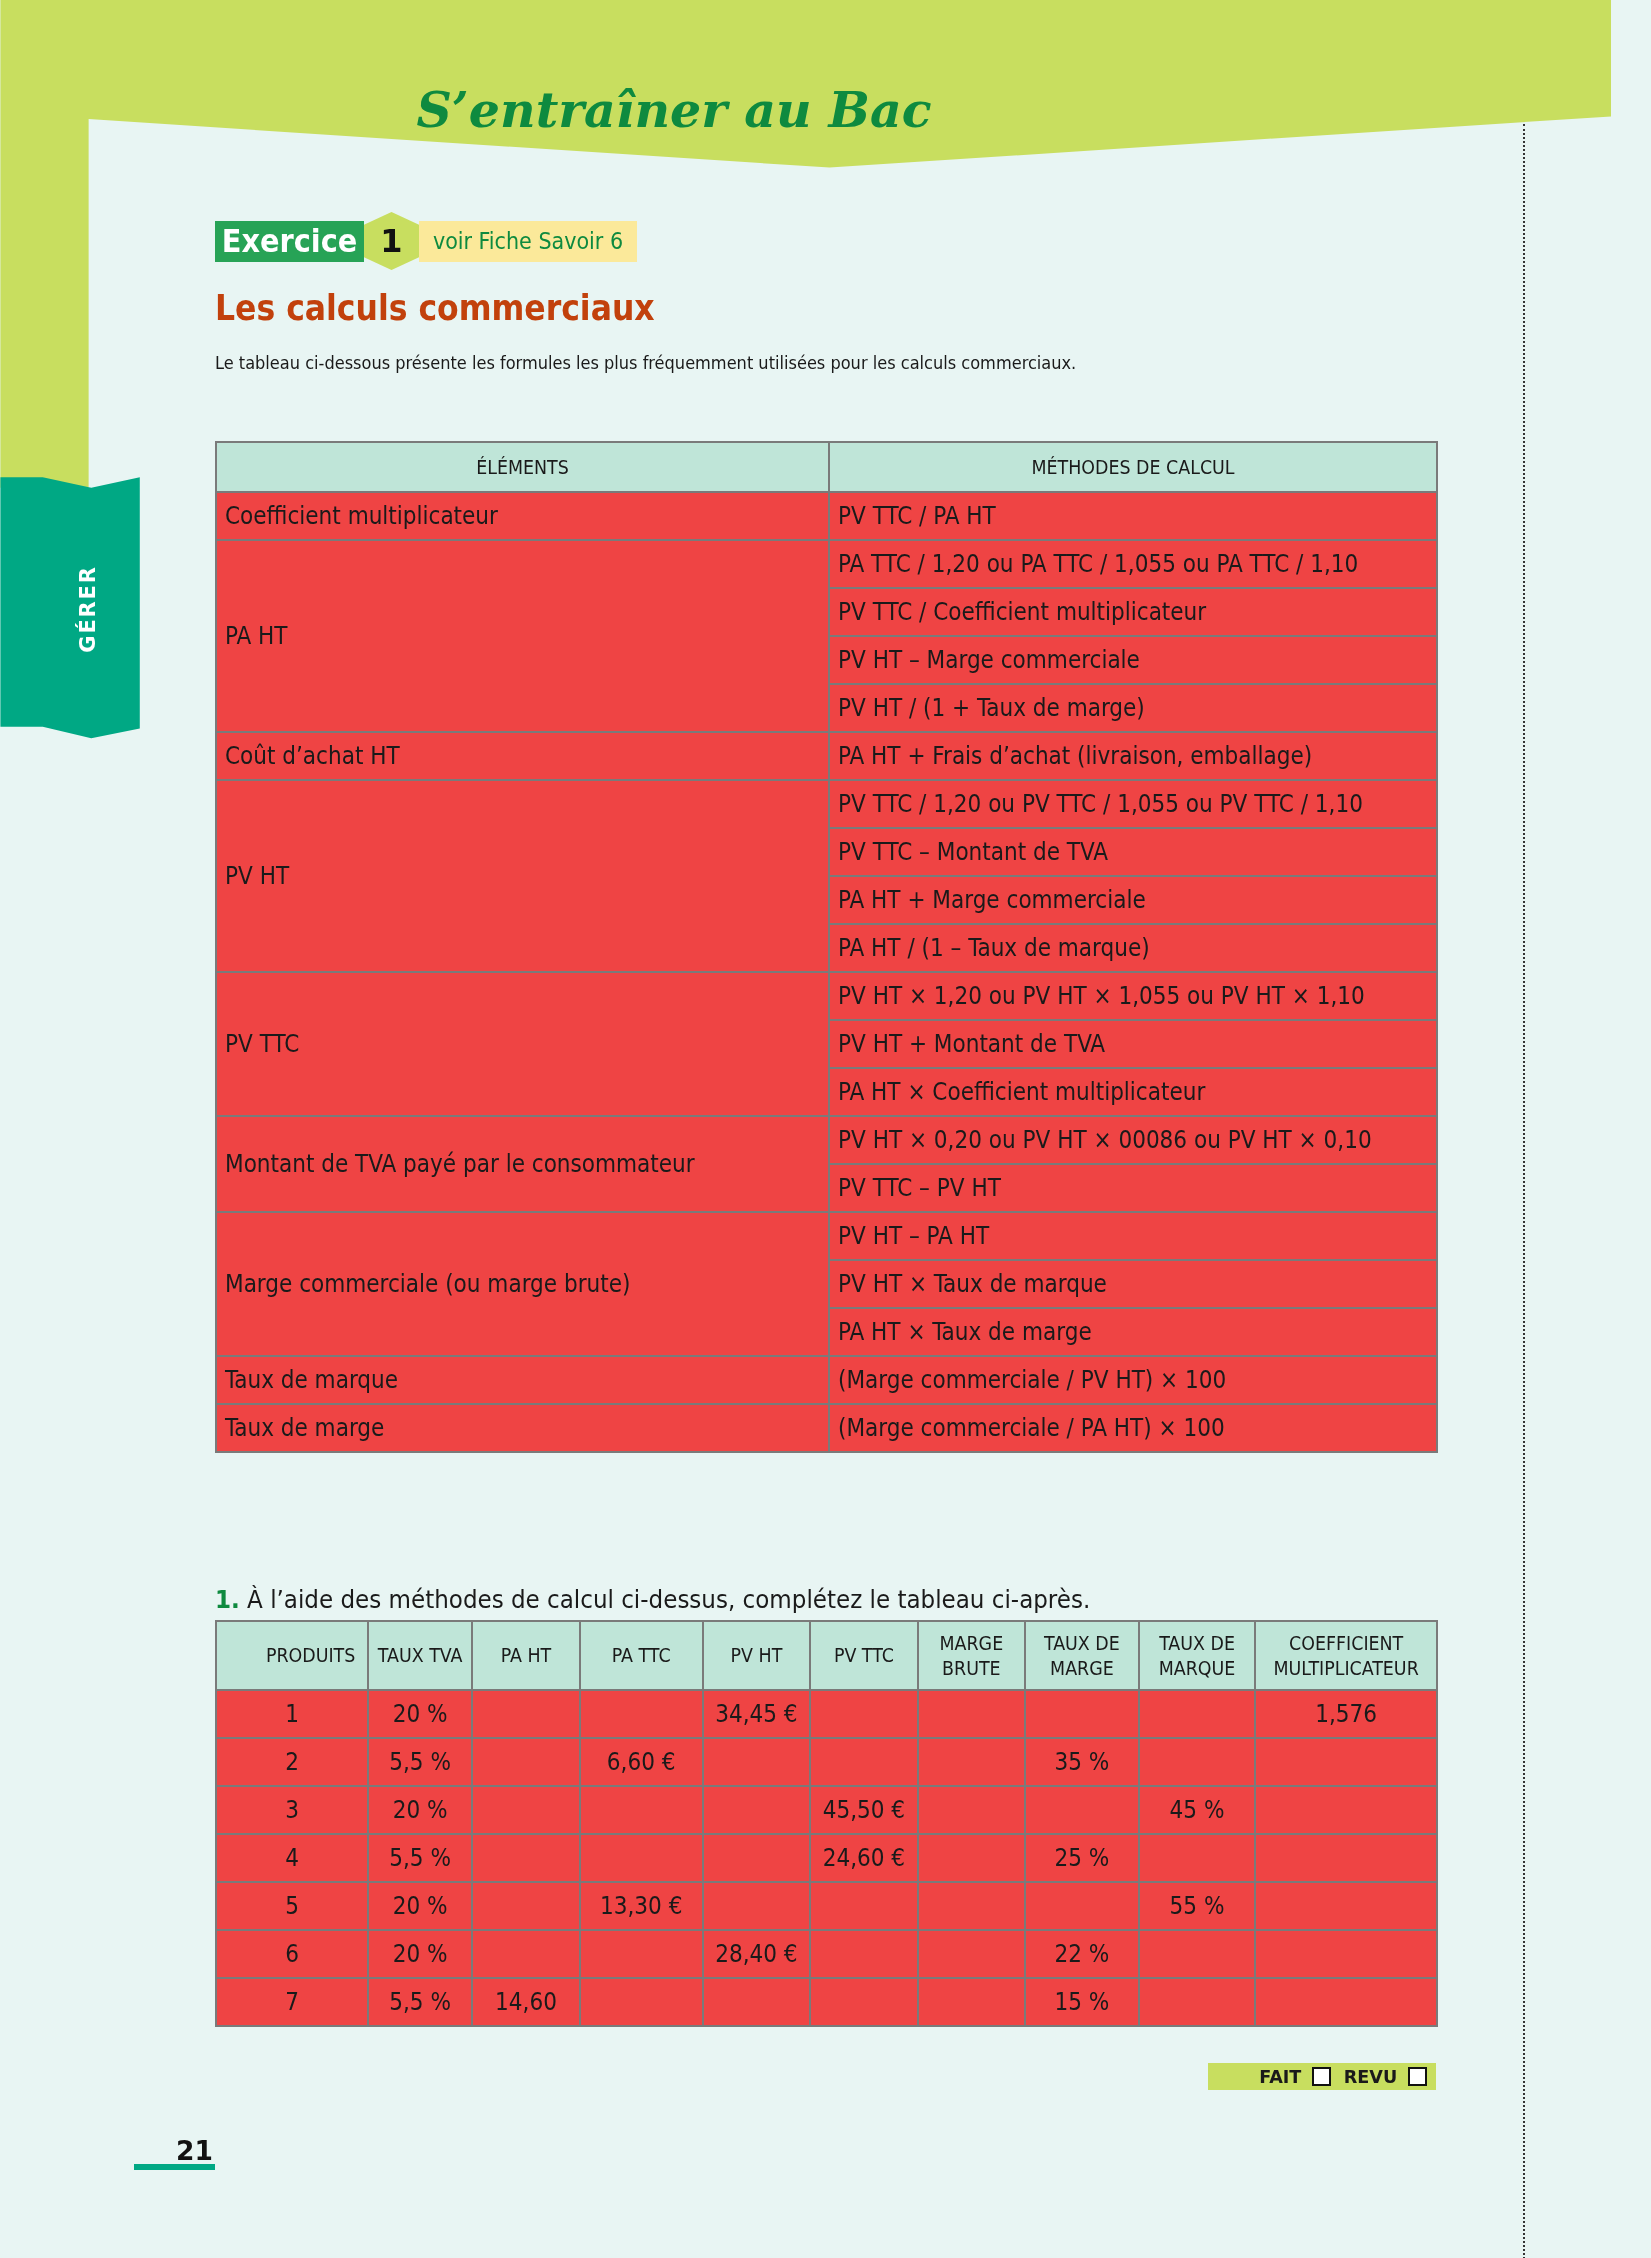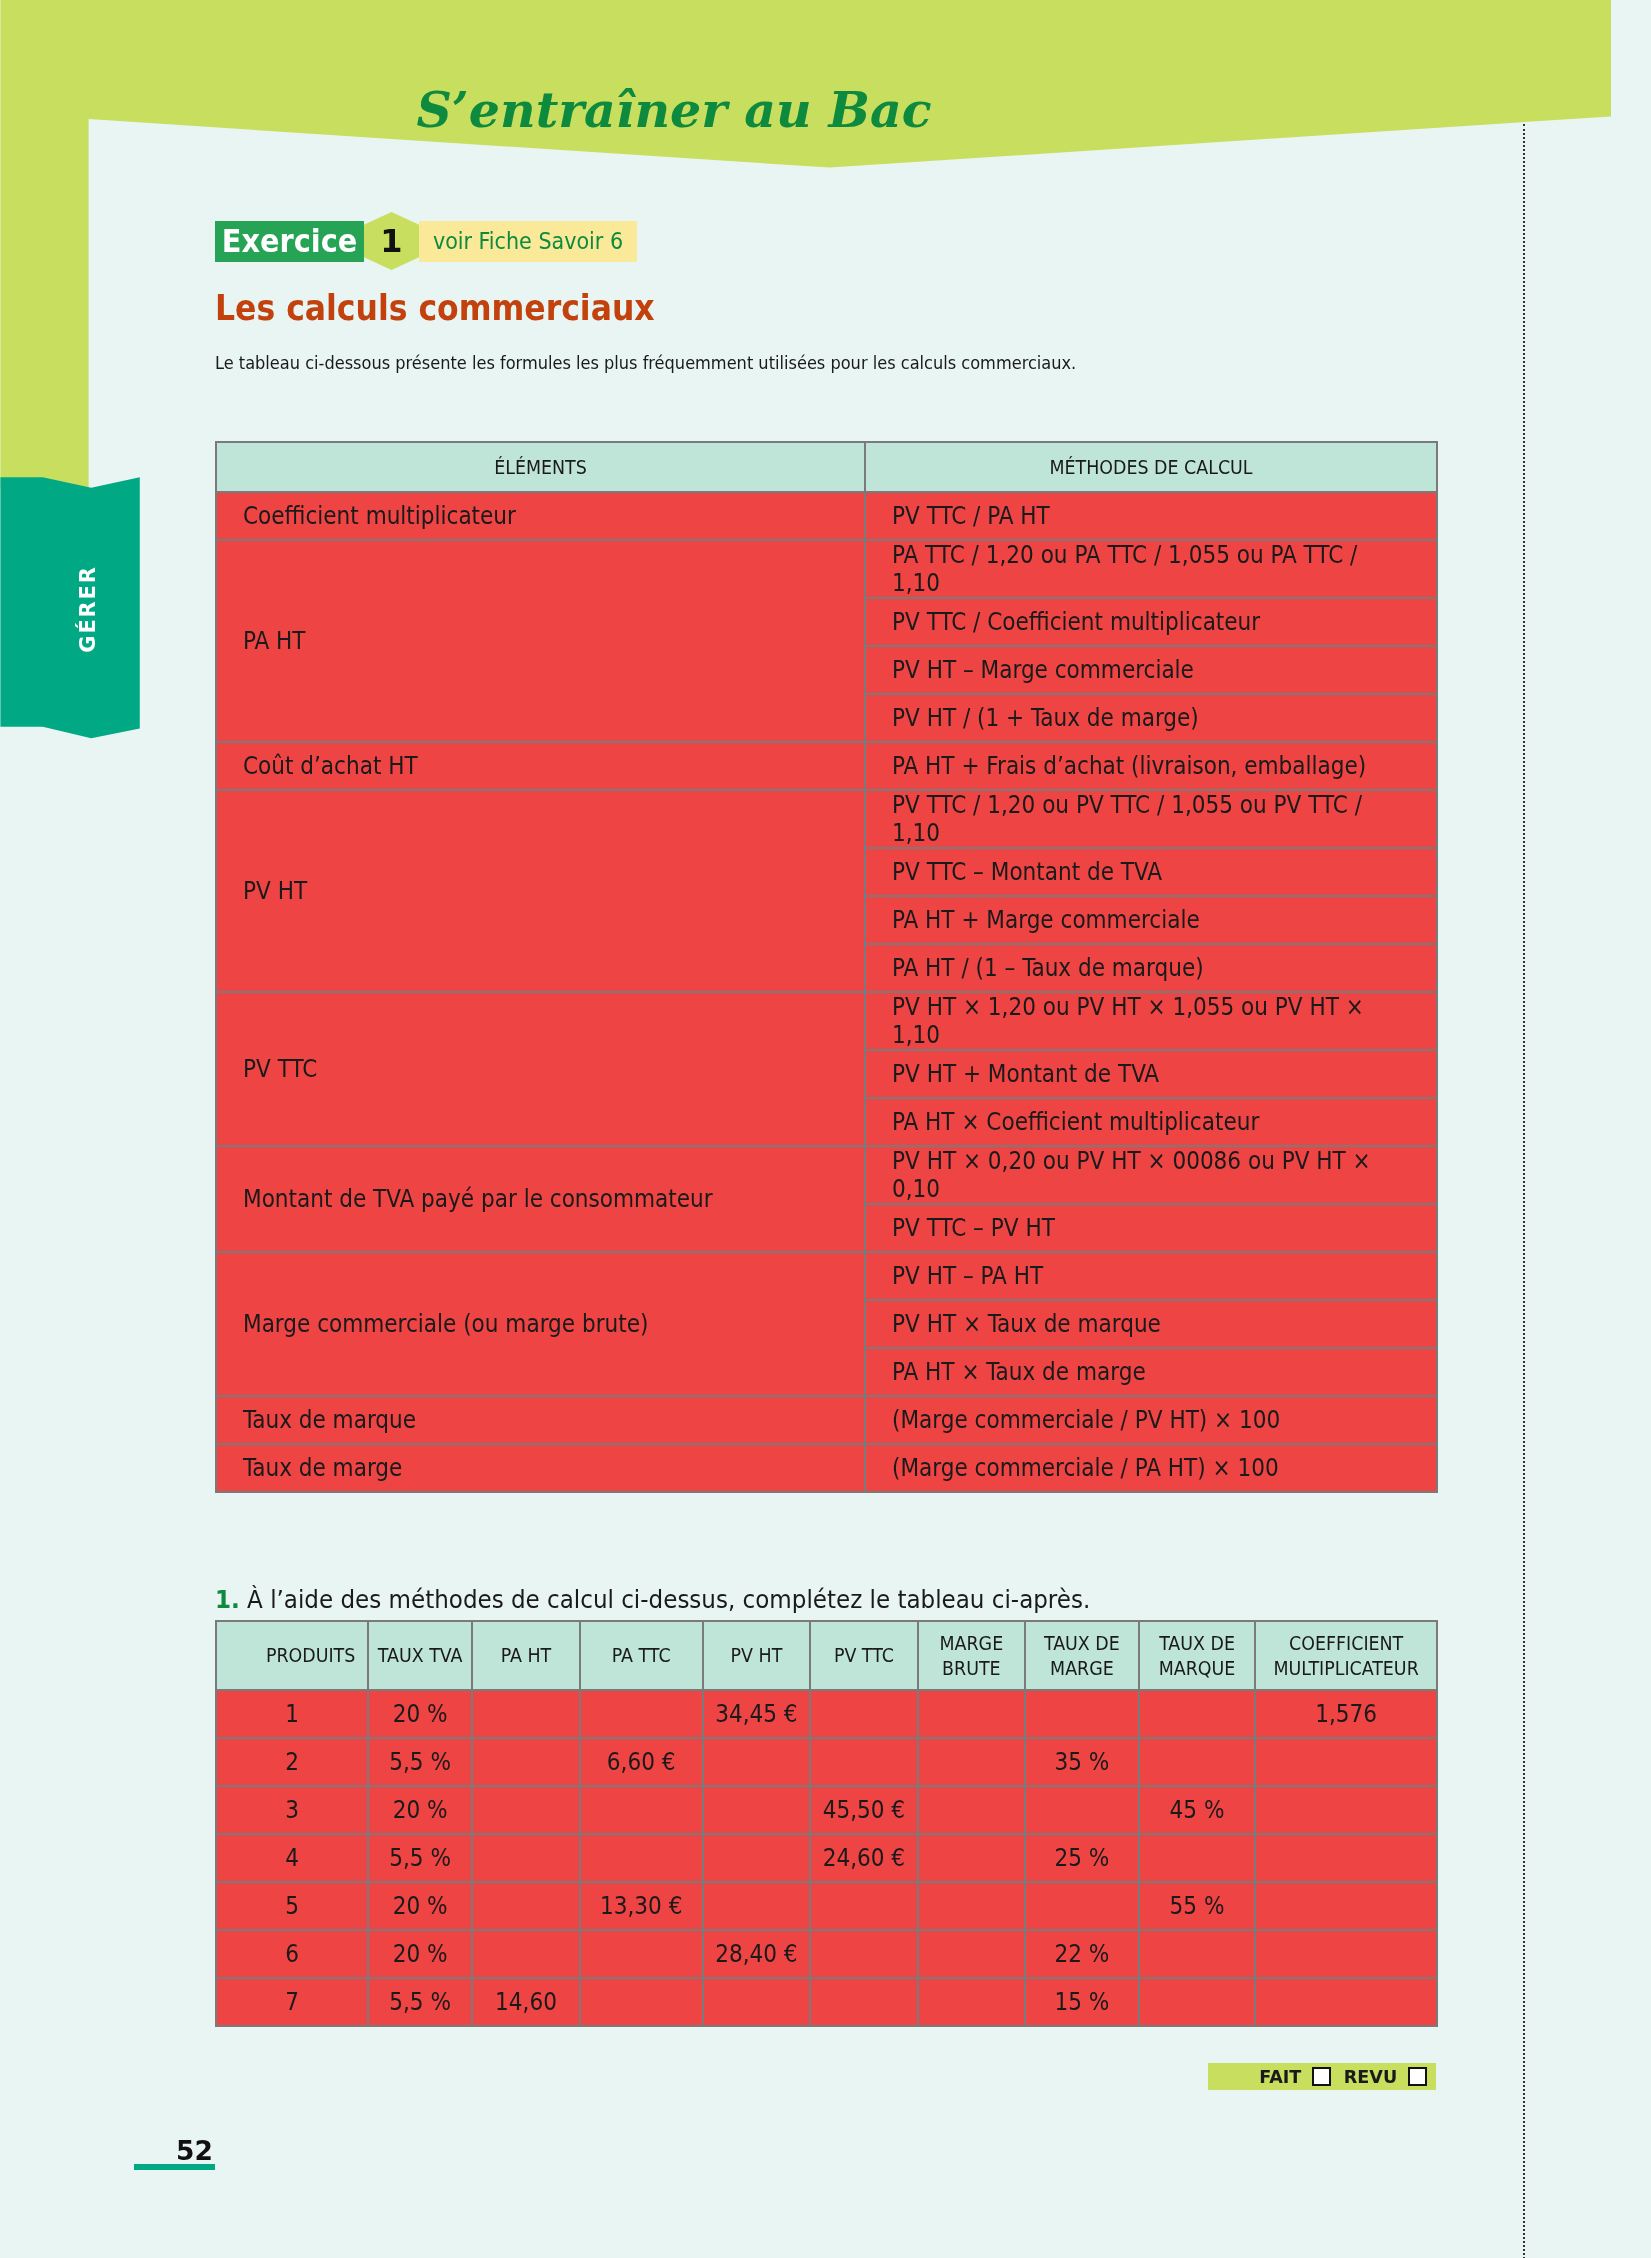--- a/index.html
+++ b/index.html
@@ -52,21 +52,21 @@
     position: absolute; left: 215px; top: 346px; width: 970px; font-size: 18px;
     line-height: 34px; color: #1a1a1a;
   }
   table { border-collapse: collapse; position: absolute; background: #ef4444; }
   td, th { border: 2.6px solid #7a7a7a; }
   .t1 { left: 215px; top: 441px; width: 1223px; }
   .t1 th {
     background: #bfe5d8; height: 46px; font-size: 19.4px; font-weight: normal;
     text-align: center; color: #1a1a1a;
   }
-  .t1 td { height: 46px; font-size: 24px; padding: 0 26px; vertical-align: middle; }
+  .t1 td { height: 46px; font-size: 24px; padding: 0 8px; vertical-align: middle; }
   .t1 .c1 { width: 595px; }
   .t2 { left: 215px; top: 1620px; width: 1223px; }
   .t2 th {
     background: #bfe5d8; height: 67px; font-size: 19.4px; font-weight: normal;
     text-align: center; line-height: 25px; color: #1a1a1a; padding: 0 1.8px;
   }
   .t2 td { height: 44px; font-size: 24px; text-align: center; vertical-align: middle; }
   .question {
     position: absolute; left: 215px; top: 1560px; font-size: 25.6px; color: #1a1a1a; margin-top: 24px;
   }
@@ -297,15 +297,15 @@
     </tbody>
 </table>
 
 <div class="status-bar">
   <span class="lbl">FAIT</span>
   <span class="box"></span>
   <span class="lbl">REVU</span>
   <span class="box last"></span>
 </div>
 
-<div class="page-number">52</div>
+<div class="page-number">21</div>
 <div class="page-rule"></div>
 
 
 </body></html>

